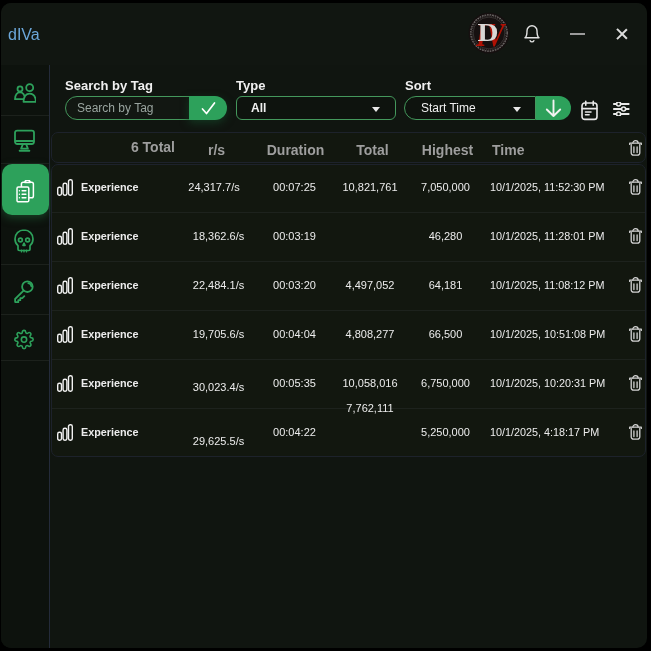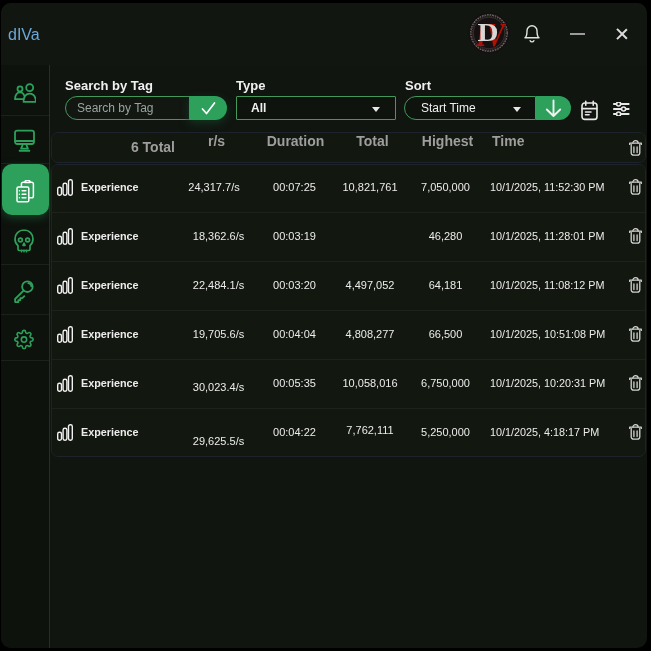--- a/index.html
+++ b/index.html
@@ -26,31 +26,31 @@
     border-radius:10px; display:flex; align-items:center; justify-content:center;
     box-shadow:0 3px 9px rgba(25,70,40,0.9); }
 
   .lbl { position:absolute; font-size:13px; font-weight:bold; color:#f0f0f0; }
   .input { position:absolute; left:64px; top:93px; width:125px; height:24px;
     border:1px solid #44985c; border-radius:12px 0 0 12px; background:#121712;
     color:#99a49f; font-size:12px; line-height:22px; padding-left:11px; }
   .chkbtn { position:absolute; left:188px; top:93px; width:38px; height:24px; background:#2da15b;
     border-radius:0 12px 12px 0; display:flex; align-items:center; justify-content:center;
     box-shadow:0 3px 8px rgba(20,60,35,0.85); }
-  .drop { position:absolute; top:93px; height:24px; border:1px solid #44985c; border-radius:1px;
+  .drop { position:absolute; top:93px; height:24px; border:1px solid #44985c; border-radius:6px;
     background:#0e130e; color:#f0f0f0; }
   .caret { position:absolute; width:0; height:0; border-left:4.8px solid transparent;
     border-right:4.8px solid transparent; border-top:5.2px solid #e8e8e8; }
   .arrbtn { position:absolute; left:535px; top:93px; width:35px; height:24px; background:#2da15b;
     border-radius:0 12px 12px 0; display:flex; align-items:center; justify-content:center; }
   .fico { position:absolute; }
 
   .card { position:absolute; left:49.5px; width:595px; border:1px solid #1d222b;
     border-radius:7px; background:#12170f; }
-  .hdr { position:absolute; top:123px; height:30px; line-height:30px; font-size:14px;
+  .hdr { position:absolute; top:132px; height:30px; line-height:30px; font-size:14px;
     font-weight:bold; color:#9e9e9e; }
   .rline { position:absolute; left:50.5px; width:593px; height:1px; background:#1d221d; }
   .cell { position:absolute; height:49px; line-height:49px; font-size:11px; color:#ececec;
     white-space:nowrap; }
   .cc { text-align:center; }
   .name { font-weight:bold; font-size:10.8px; }
   .rowico { position:absolute; left:56px; width:18px; height:49px; display:flex; align-items:center; }
   .trash { position:absolute; }
 </style>
 </head>
@@ -270,21 +270,21 @@
   <div class="rowico" style="top:404.5px;">
       <svg width="16" height="17" viewBox="0 0 16 17" fill="none" stroke="#f2f2f2" stroke-width="1.4" stroke-linejoin="round">
         <rect x="0.7" y="8.2" width="3.8" height="8" rx="1.7"></rect>
         <rect x="6.1" y="4.3" width="3.8" height="11.9" rx="1.7"></rect>
         <rect x="11.5" y="0.8" width="3.8" height="15.4" rx="1.7"></rect>
       </svg>
     </div>
   <div class="cell name" style="left:80px; top:404.5px;">Experience</div>
   <div class="cell cc" style="left:177.5px; width:80px; top:404.5px;margin-top:9px;">29,625.5/s</div>
   <div class="cell cc" style="left:253.5px; width:80px; top:404.5px;">00:04:22</div>
-  <div class="cell cc" style="left:329px; width:80px; top:403px;text-align:center;">7,762,111</div>
+  <div class="cell cc" style="left:329px; width:80px; top:381px;text-align:center;">7,762,111</div>
   <div class="cell cc" style="left:404.5px; width:80px; top:404.5px;">5,250,000</div>
   <div class="cell" style="left:489px; top:404.5px; font-size:10.8px;">10/1/2025, 4:18:17 PM</div>
   <div class="trash" style="left:628px; top:421.0px;"><svg width="13" height="16" viewBox="0 0 13 16" fill="none" stroke="#d4d4d4" stroke-width="1.3" stroke-linecap="round" stroke-linejoin="round">
         <path d="M0.7 4.4v-1.2h11.6v1.2"></path>
         <path d="M3.9 3a2.6 2.3 0 0 1 5.2 0"></path>
         <path d="M2.2 4.4v8.4a2.3 2.3 0 0 0 2.3 2.3h4a2.3 2.3 0 0 0 2.3-2.3V4.4"></path>
         <path d="M4.9 6.9v5.6M8.1 6.9v5.6"></path>
       </svg></div>
   <div class="trash" style="left:628px; top:137px;"><svg width="13" height="16" viewBox="0 0 13 16" fill="none" stroke="#d4d4d4" stroke-width="1.3" stroke-linecap="round" stroke-linejoin="round">
         <path d="M0.7 4.4v-1.2h11.6v1.2"></path>

